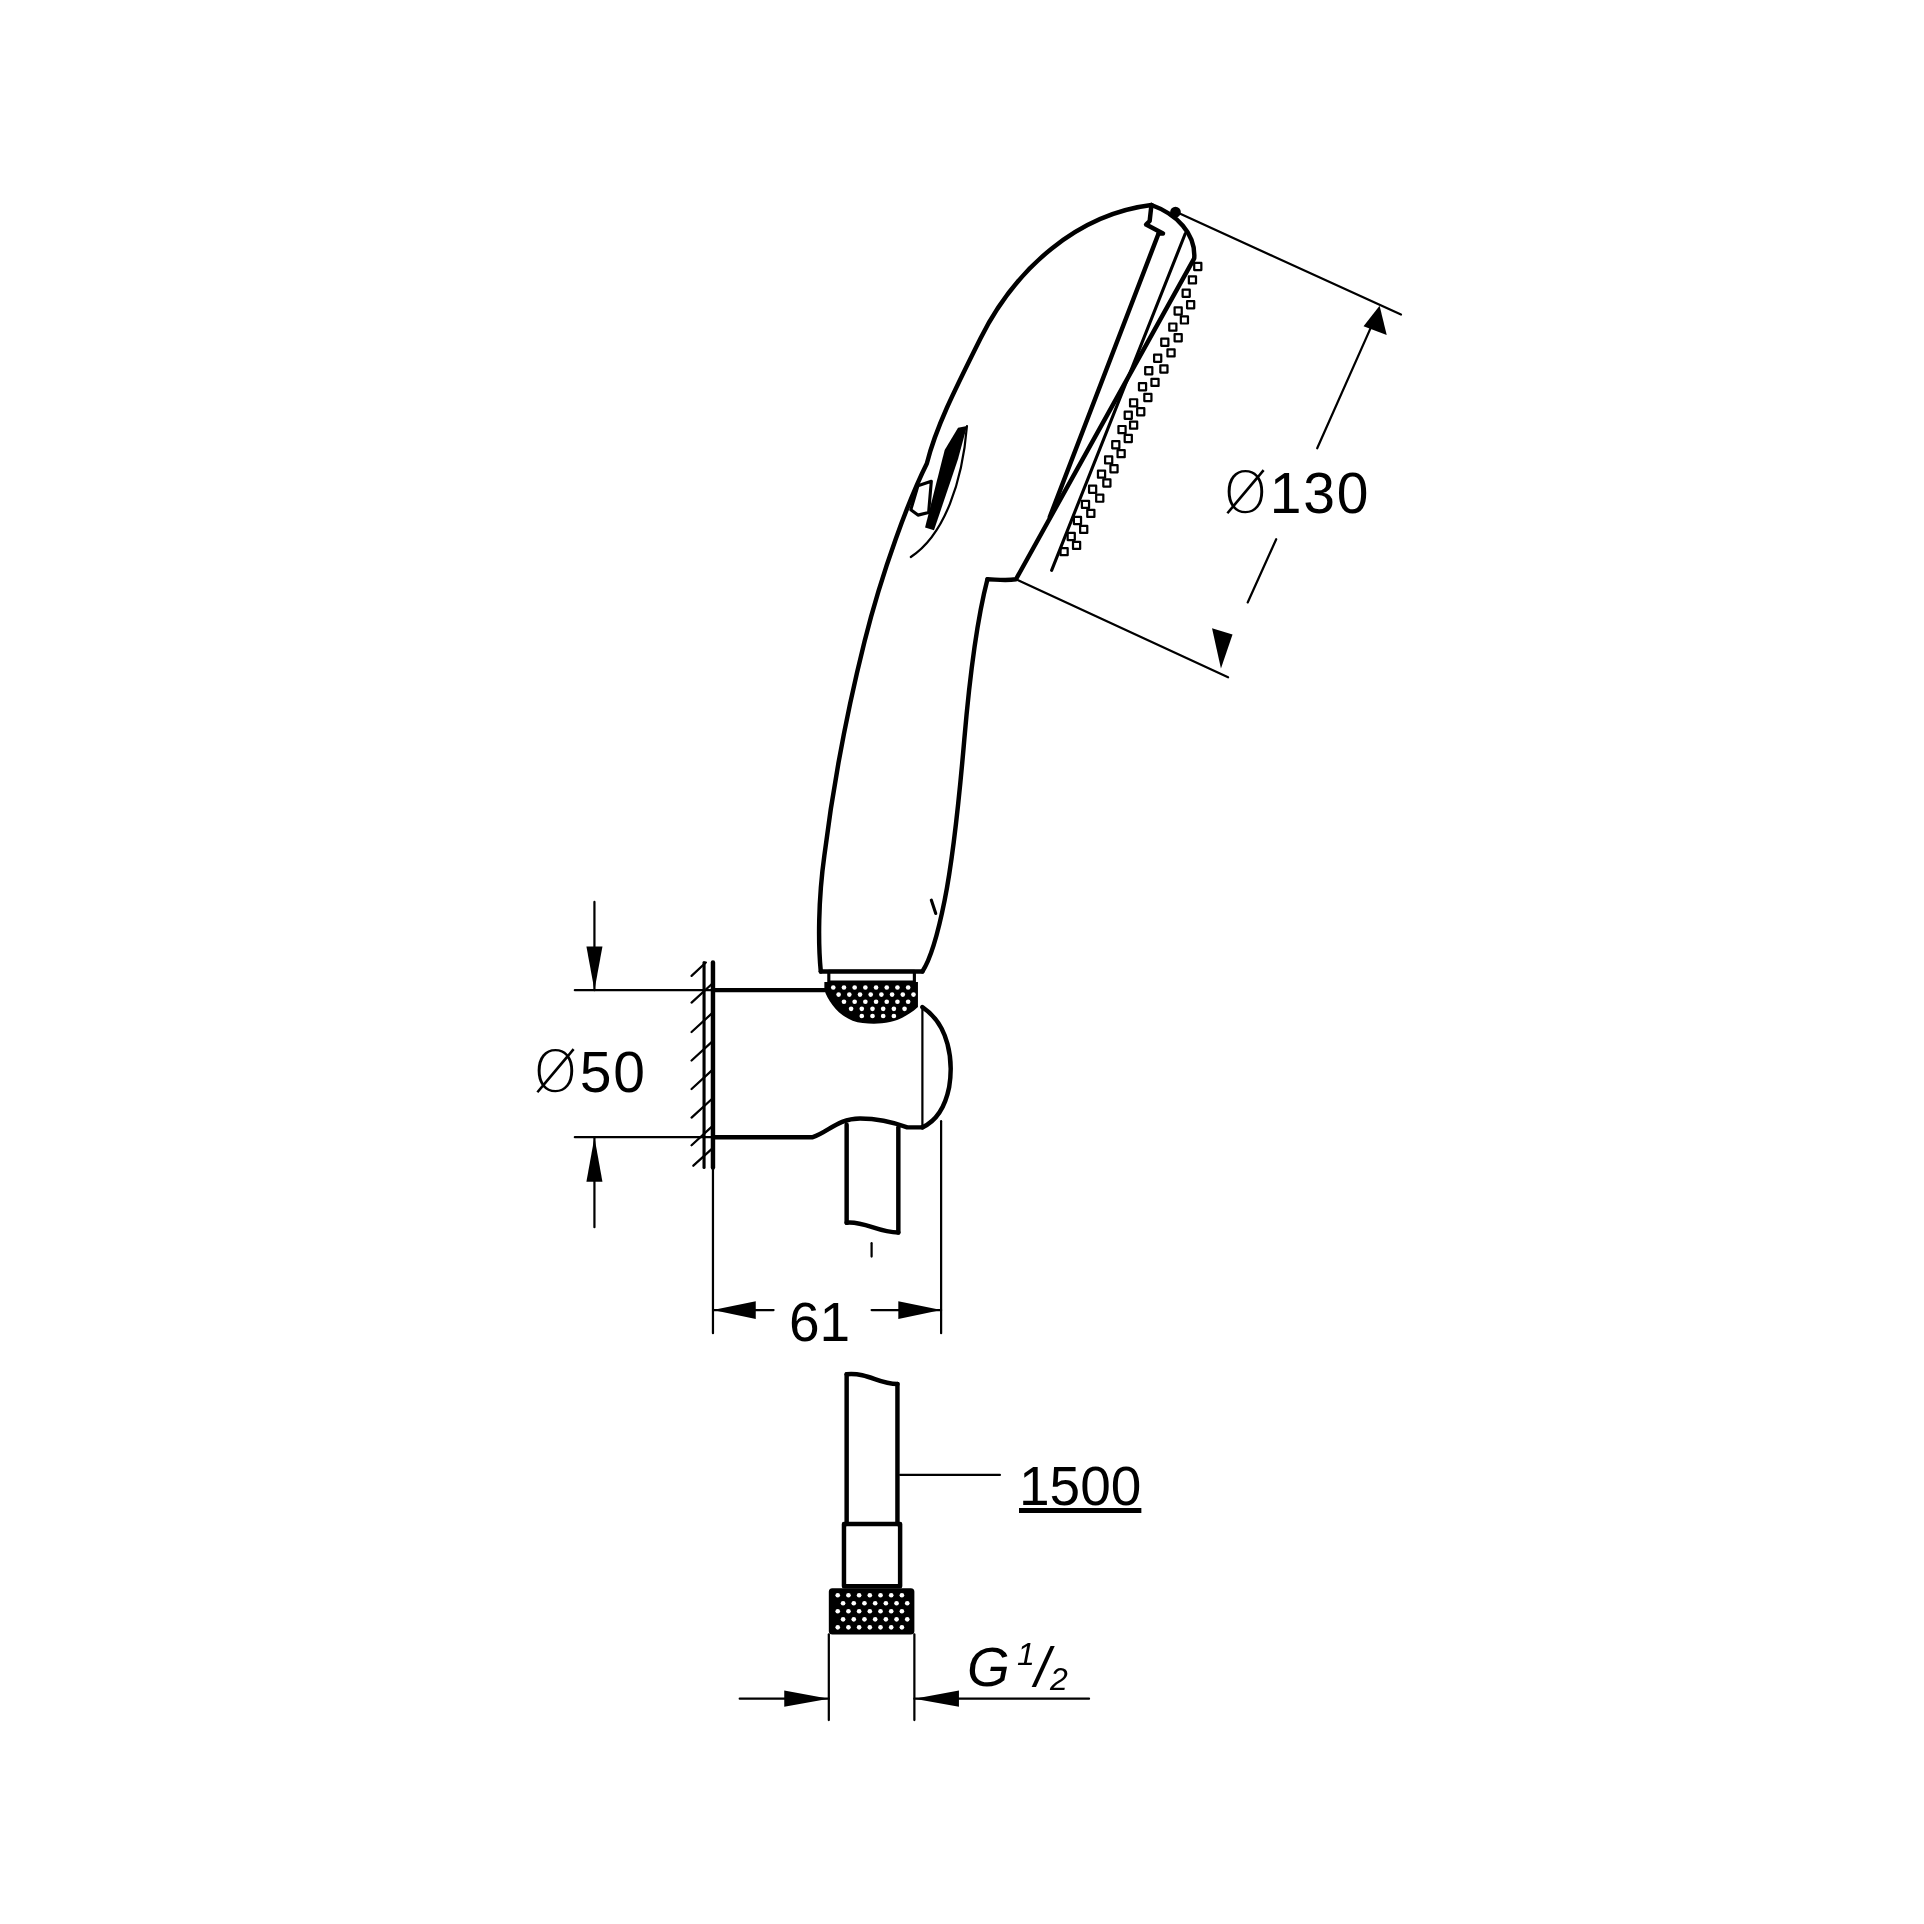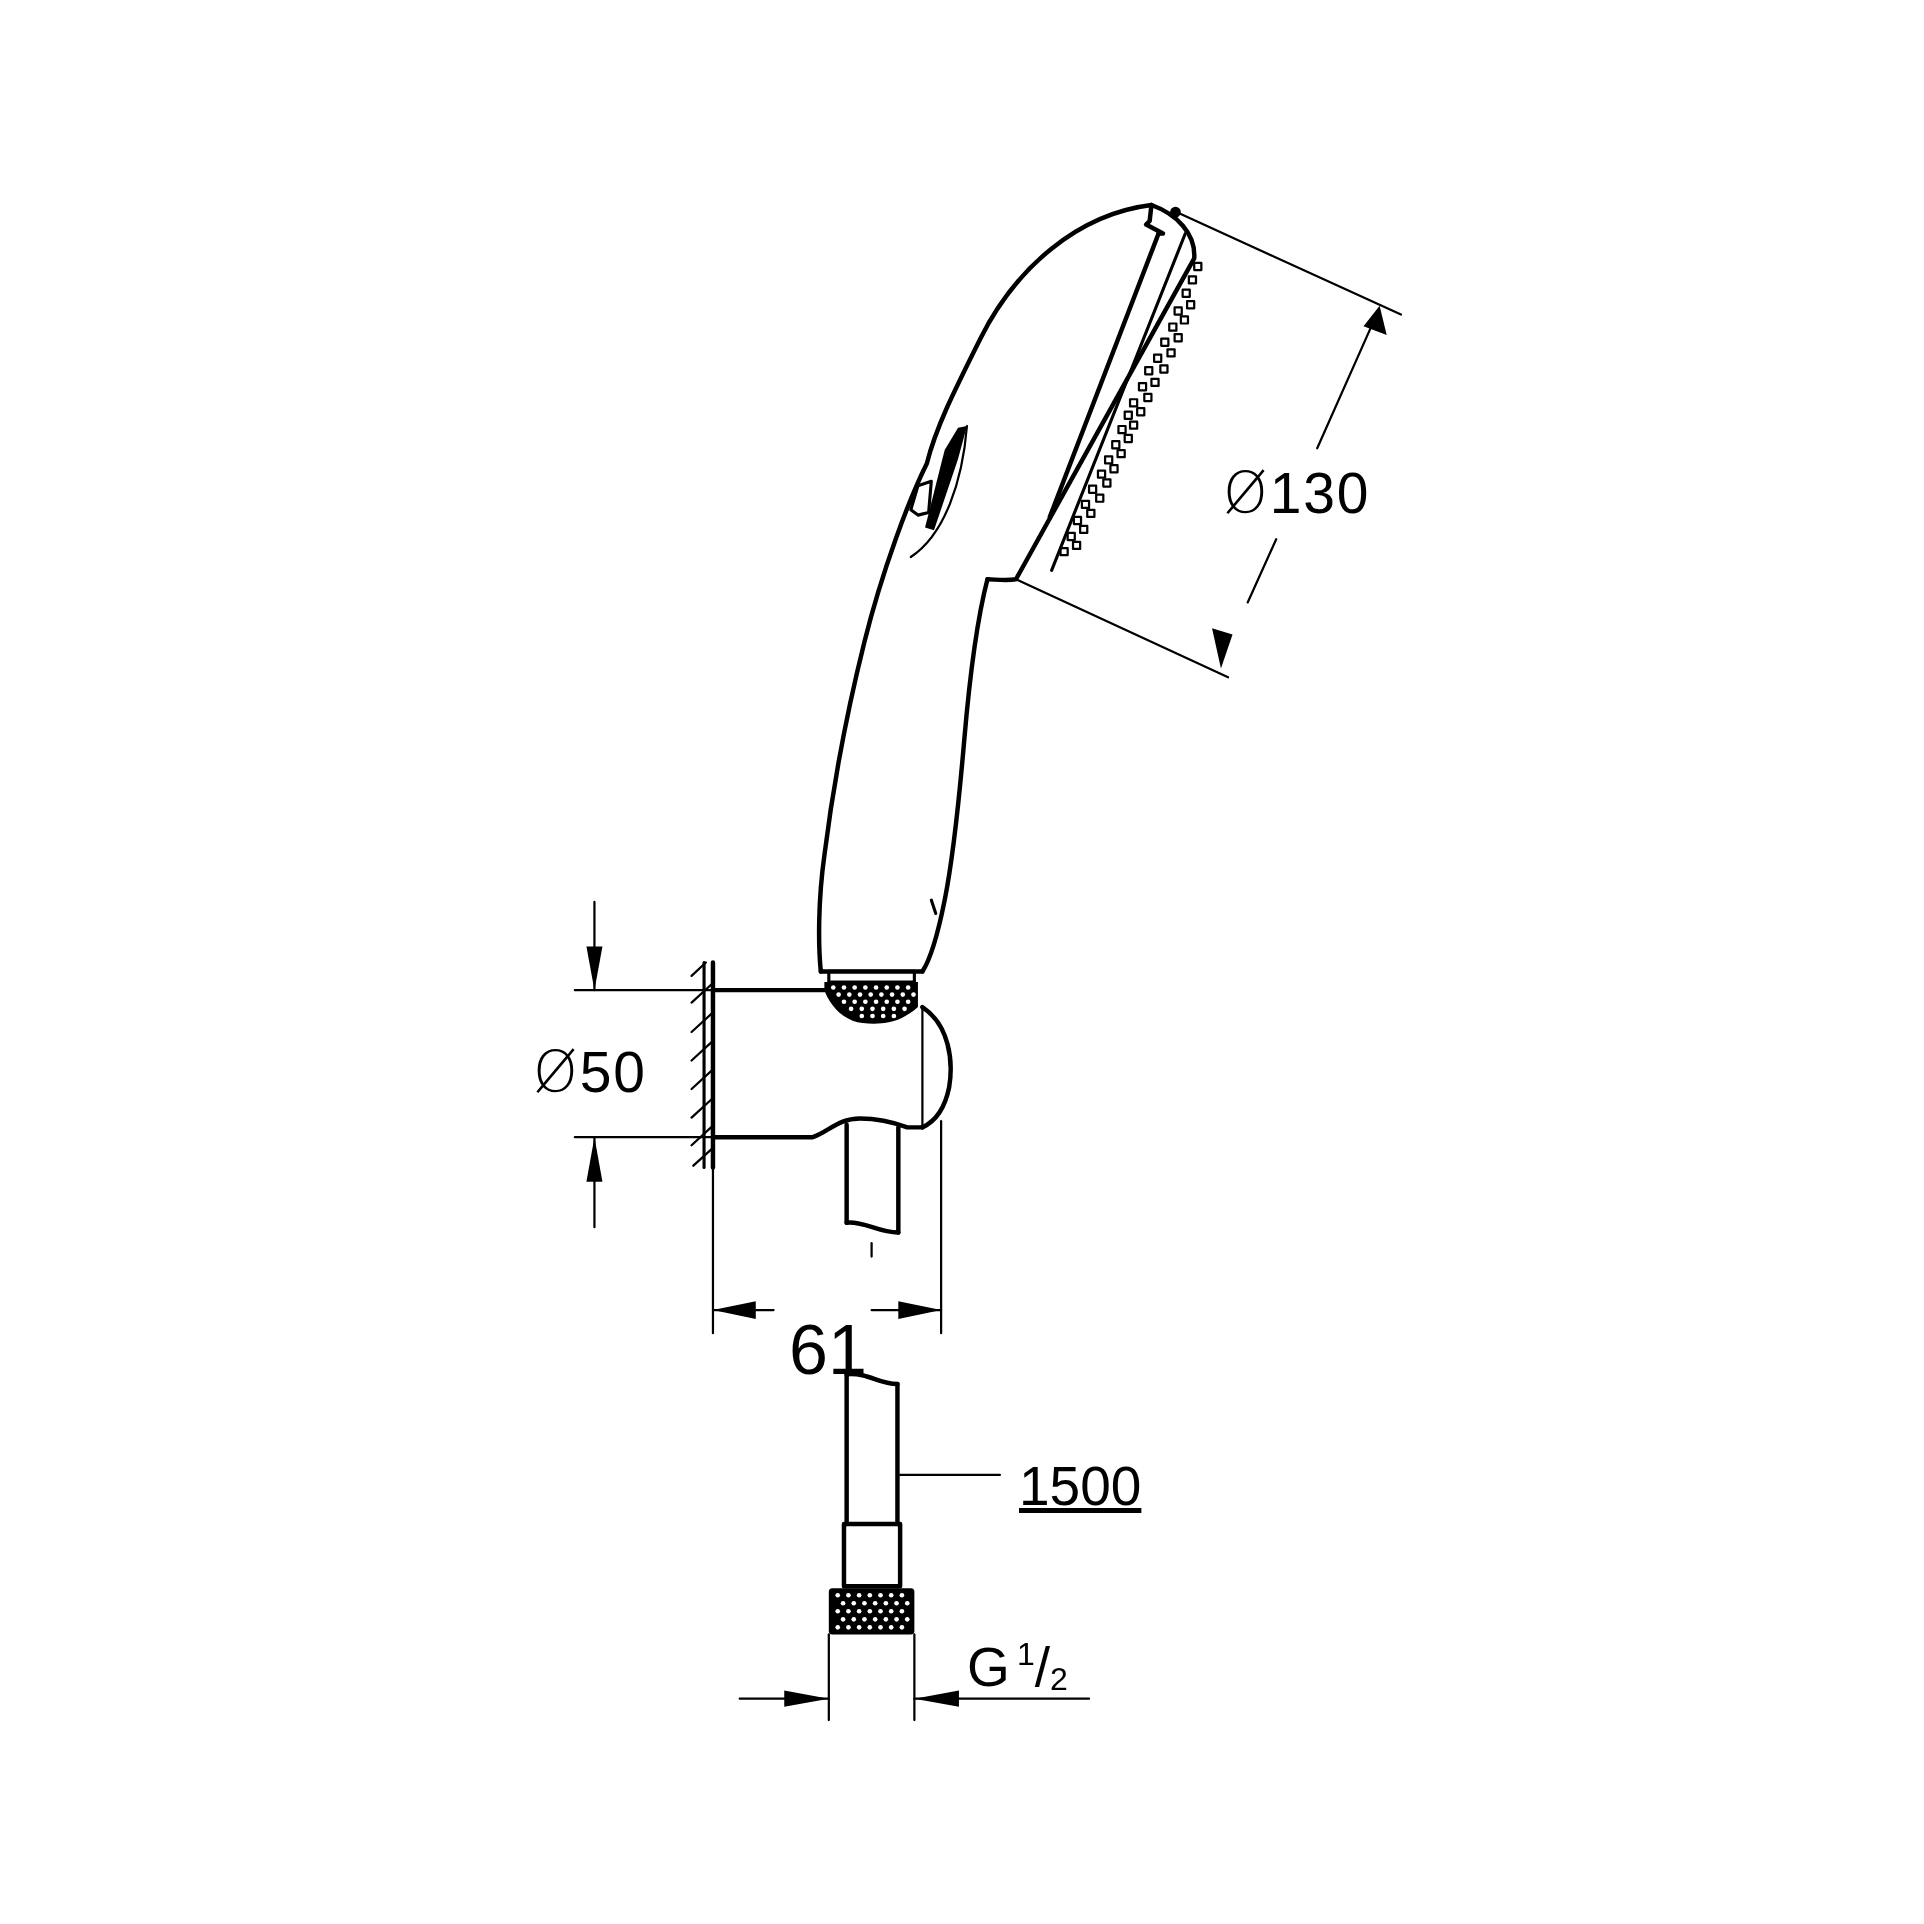--- a/index.html
+++ b/index.html
@@ -13,23 +13,23 @@
     .dim-label {
       position: absolute;
       font-family: "Liberation Sans", sans-serif;
       color: #000;
       line-height: 1;
       white-space: nowrap;
     }
     .dim-label .sym { font-family: "DejaVu Sans", sans-serif; font-weight: 300; }
     #lbl-110 { left: 1223px; top: 465px; font-size: 57px; letter-spacing: 1.8px; }
     #lbl-40  { left: 533px;  top: 1044px; font-size: 57px; letter-spacing: 1.8px; }
-    #lbl-61  { left: 789px;  top: 1295px; font-size: 70px; margin-top: 20px; }
+    #lbl-61  { left: 789px;  top: 1295px; font-size: 55px; }
     #lbl-1500 { left: 1019px; top: 1459px; font-size: 55px; text-decoration: underline; }
-    #lbl-g { left: 967px; top: 1640px; font-size: 55px; }
+    #lbl-g { left: 967px; top: 1640px; font-size: 55px; font-style: italic; }
     #lbl-g .sup { font-size: 32px; position: relative; top: -21.4px; margin-left: 7.1px; }
     #lbl-g .slash { font-size: 55px; }
     #lbl-g .sub { font-size: 32px; position: relative; top: 3.6px; }
   </style>
 </head>
 <body>
 
 <svg id="drawing" viewBox="0 0 2160 2160" xmlns="http://www.w3.org/2000/svg">
 
   <g>

